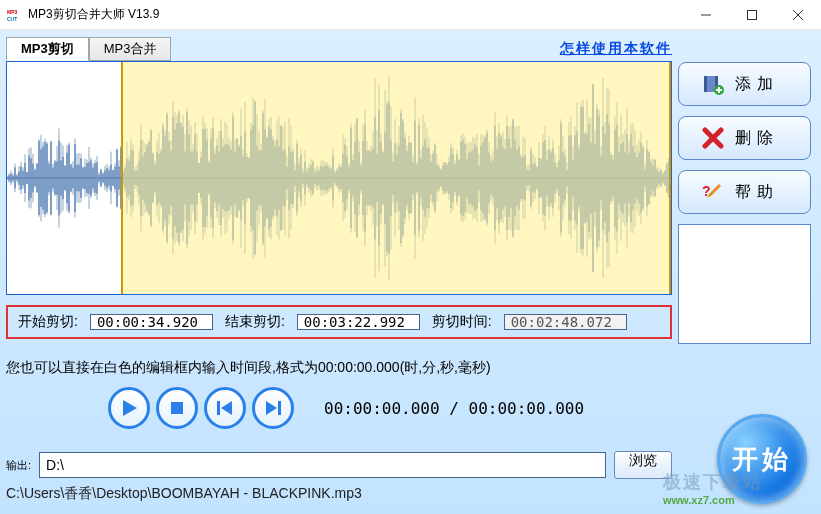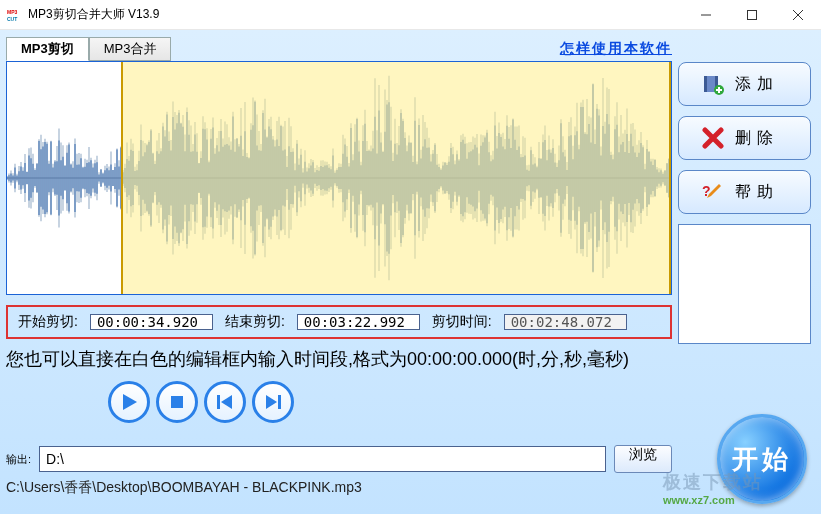--- a/index.html
+++ b/index.html
@@ -17,21 +17,21 @@
 .tab { height: 24px; padding: 0 14px; display: flex; align-items: center; background: linear-gradient(#f5f5f5,#e6e6e6); border: 1px solid #9aa; font-size: 13px; }
 .tab.active { background: #fff; border-bottom: 1px solid #fff; font-weight: bold; }
 .helplink { margin-left: auto; color: #0a4ae0; text-decoration: underline; font-weight: bold; font-size: 14px; letter-spacing: 2px; cursor: pointer; }
 .waveframe { margin-top: -1px; height: 234px; border: 1px solid #1b63d6; background: #fff; position: relative; overflow: hidden; }
 .wavecanvas { position: absolute; inset: 0; }
 .sel { position: absolute; top: 0; bottom: 0; background: rgba(255,238,140,.55); border-left: 2px solid #c99a00; border-right: 2px solid #c99a00; }
 .timerow { margin-top: 10px; display: flex; align-items: center; gap: 12px; border: 2px solid #d33; padding: 6px 10px; background: rgba(255,255,255,.0); }
 .timerow label { font-size: 14px; }
 .tbox { height: 16px; width: 123px; background: #fff; border: 1px solid #4a628f; padding: 0 6px; font-family: Consolas, monospace; font-size: 14px; display: flex; align-items: center; }
 .tbox.ro { background: #f2f2f2; color:#555; }
-.hint { margin-top: 8px; font-size: 18px; }
+.hint { margin-top: 20px; font-size: 14px; }
 .playrow { margin-top: 10px; display: flex; align-items: center; gap: 6px; }
 .circbtn { width: 42px; height: 42px; border-radius: 50%; border: 3px solid #2a80e8; background: linear-gradient(#fff,#e5f2ff); display: flex; align-items: center; justify-content: center; cursor: pointer; }
 .circbtn svg { fill: #2a80e8; }
 .poslabel { margin-left: 24px; font-family: Consolas, monospace; font-size: 16px; }
 .outrow { margin-top: 22px; display: flex; align-items: center; gap: 8px; }
 .outrow label { font-size: 11px; }
 .outinput { flex: 1; height: 26px; background: #fff; border: 1px solid #4a628f; padding: 0 6px; font-size: 14px; display:flex;align-items:center;}
 .btn { height: 28px; padding: 0 14px; background: linear-gradient(#fcfdff,#dceafc); border: 1px solid #6b89b8; border-radius: 3px; font-size: 14px; cursor:pointer; }
 .filepath { margin-top: 6px; font-size: 14px; color: #222; }
 .sidebtn { height: 44px; margin-bottom: 10px; border: 1px solid #5a87c8; border-radius: 8px; background: linear-gradient(#f7fbff,#d6e9ff); display: flex; align-items: center; padding: 0 22px; font-size: 16px; cursor:pointer; letter-spacing: 6px; }
@@ -782,20 +782,23 @@
             <rect x="1" y="2" width="3" height="14"></rect>
             <polygon points="16,2 5,9 16,16"></polygon>
           </svg>
         </div>
       <div class="circbtn">
           <svg width="18" height="18" viewBox="0 0 18 18">
             <polygon points="2,2 13,9 2,16"></polygon>
             <rect x="14" y="2" width="3" height="14"></rect>
           </svg>
         </div>
+      <span class="poslabel">
+        <span>00:00:00.000</span><span> / </span><span>00:00:00.000</span>
+      </span>
     </div>
 
     <div class="outrow">
       <label>输出:</label>
       <div class="outinput">D:\</div>
       <div class="btn">浏览</div>
     </div>
 
     <div class="filepath">C:\Users\香香\Desktop\BOOMBAYAH - BLACKPINK.mp3</div>
   </div>

